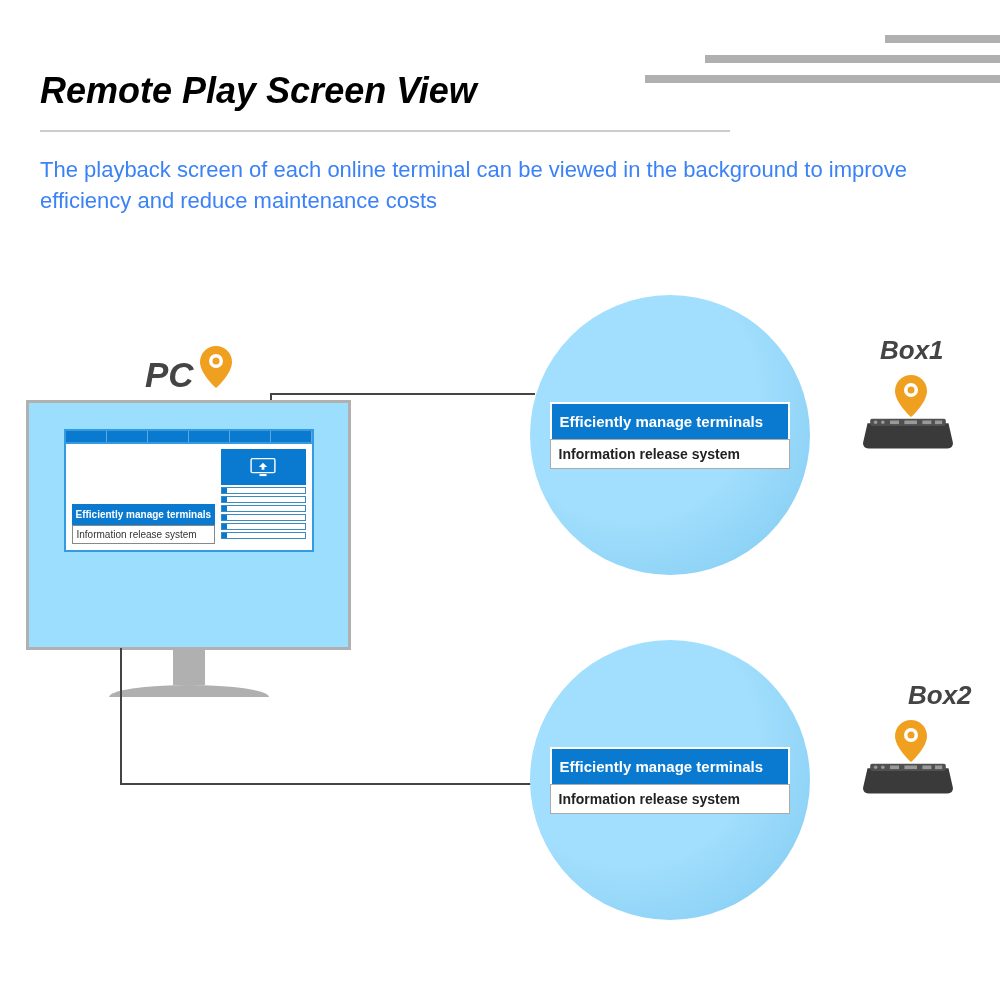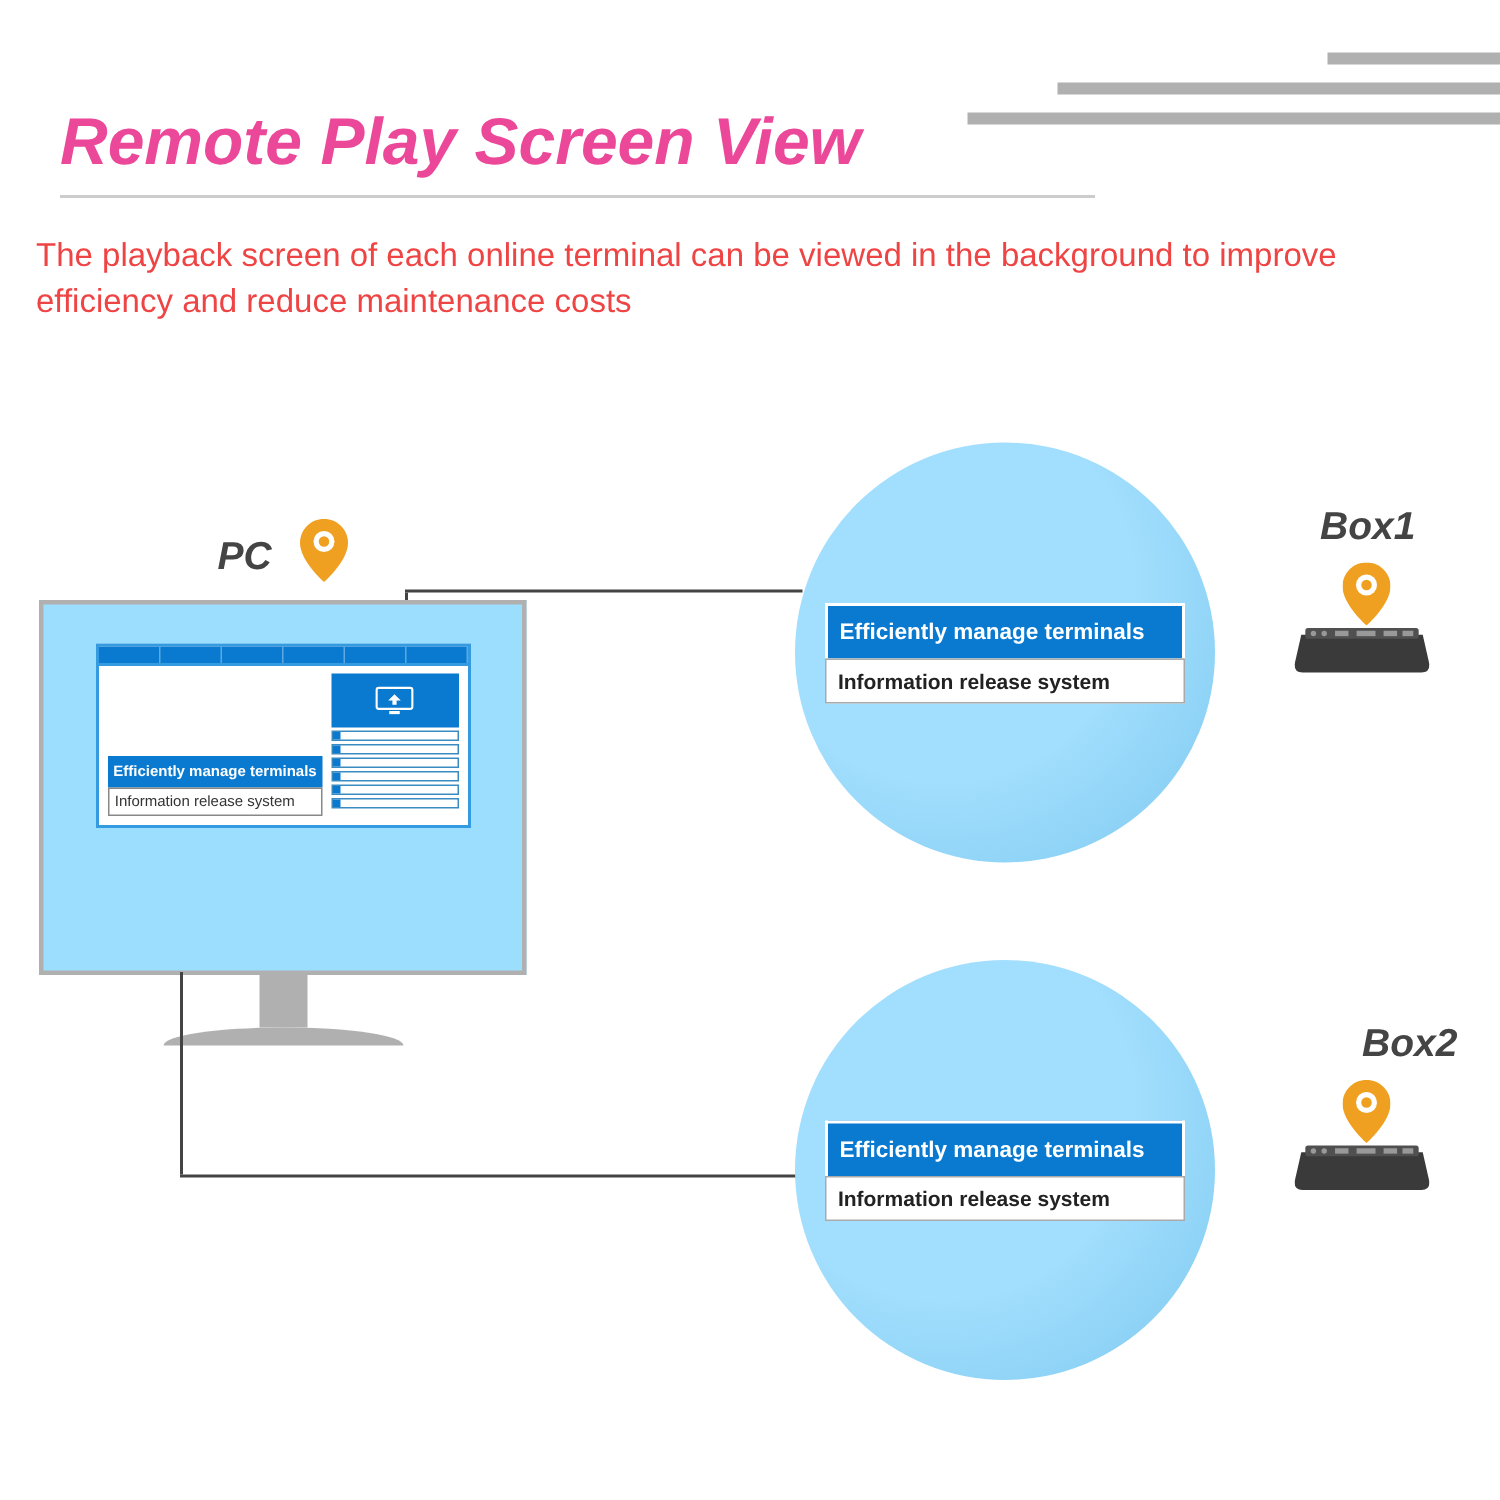--- a/index.html
+++ b/index.html
@@ -1,27 +1,27 @@
 <!DOCTYPE html>
 <html><head>
 <meta charset="utf-8">
 <style>
 html, body { margin:0; padding:0; width:1000px; height:1000px; font-family: Arial, Helvetica, sans-serif; background:#fff; overflow:hidden; }
 .title-wrap { position:absolute; top:70px; left:40px; right:40px; }
-.title { font-size:44px; font-weight: bold; font-style: italic; color:#ec4899; }
+.title { font-size:36px; font-weight: bold; font-style: italic; color:#000000; }
 .stripes { position:absolute; top:35px; right:-5px; width:380px; }
 .stripes div { height:8px; background:#b0b0b0; margin-bottom:12px; }
 .stripes div:nth-child(1){ width:120px; margin-left:auto; }
 .stripes div:nth-child(2){ width:300px; margin-left:auto; }
 .stripes div:nth-child(3){ width:360px; margin-left:auto; }
 .underline { position:absolute; top:130px; left:40px; height:2px; background:#ccc; width:690px; }
-.subtitle { position:absolute; top:155px; left:24px; width:900px; color:#ef4444; font-size:22px; line-height:1.4; }
+.subtitle { position:absolute; top:155px; left:40px; width:900px; color:#3b82f6; font-size:22px; line-height:1.4; }
 
 
-.pc-label { position:absolute; top:355px; left:145px; font-size:26px; font-weight:bold; font-style:italic; color:#444; }
+.pc-label { position:absolute; top:355px; left:145px; font-size:35px; font-weight:bold; font-style:italic; color:#444; }
 
 .monitor { position:absolute; top:400px; left:26px; width:325px; }
 .screen-outer { border:3px solid #b0b0b0; background:#9bdefe; padding:20px 22px 24px 22px; height:200px; position:relative; }
 .window { background:#fff; border:2px solid #349be0; width:246px; margin:6px auto 0; }
 .window-header { height:11px; background:#0a7ad0; border-bottom:2px solid #349be0; display:flex; }
 .wh-cell { flex:1; border-right:1px solid #5ba9e0; }
 .window-body { display:flex; height:95px; padding:5px 6px 6px 6px; gap:6px; }
 .wb-left { flex:1.7; display:flex; flex-direction:column; }
 .banner { background:#0a7ad0; color:#fff; font-size:10px; font-weight:bold; padding:5px 4px; white-space:nowrap; }
 .caption { border:1px solid #888; font-size:10px; padding:3px 4px; color:#333; margin-top:0; }

